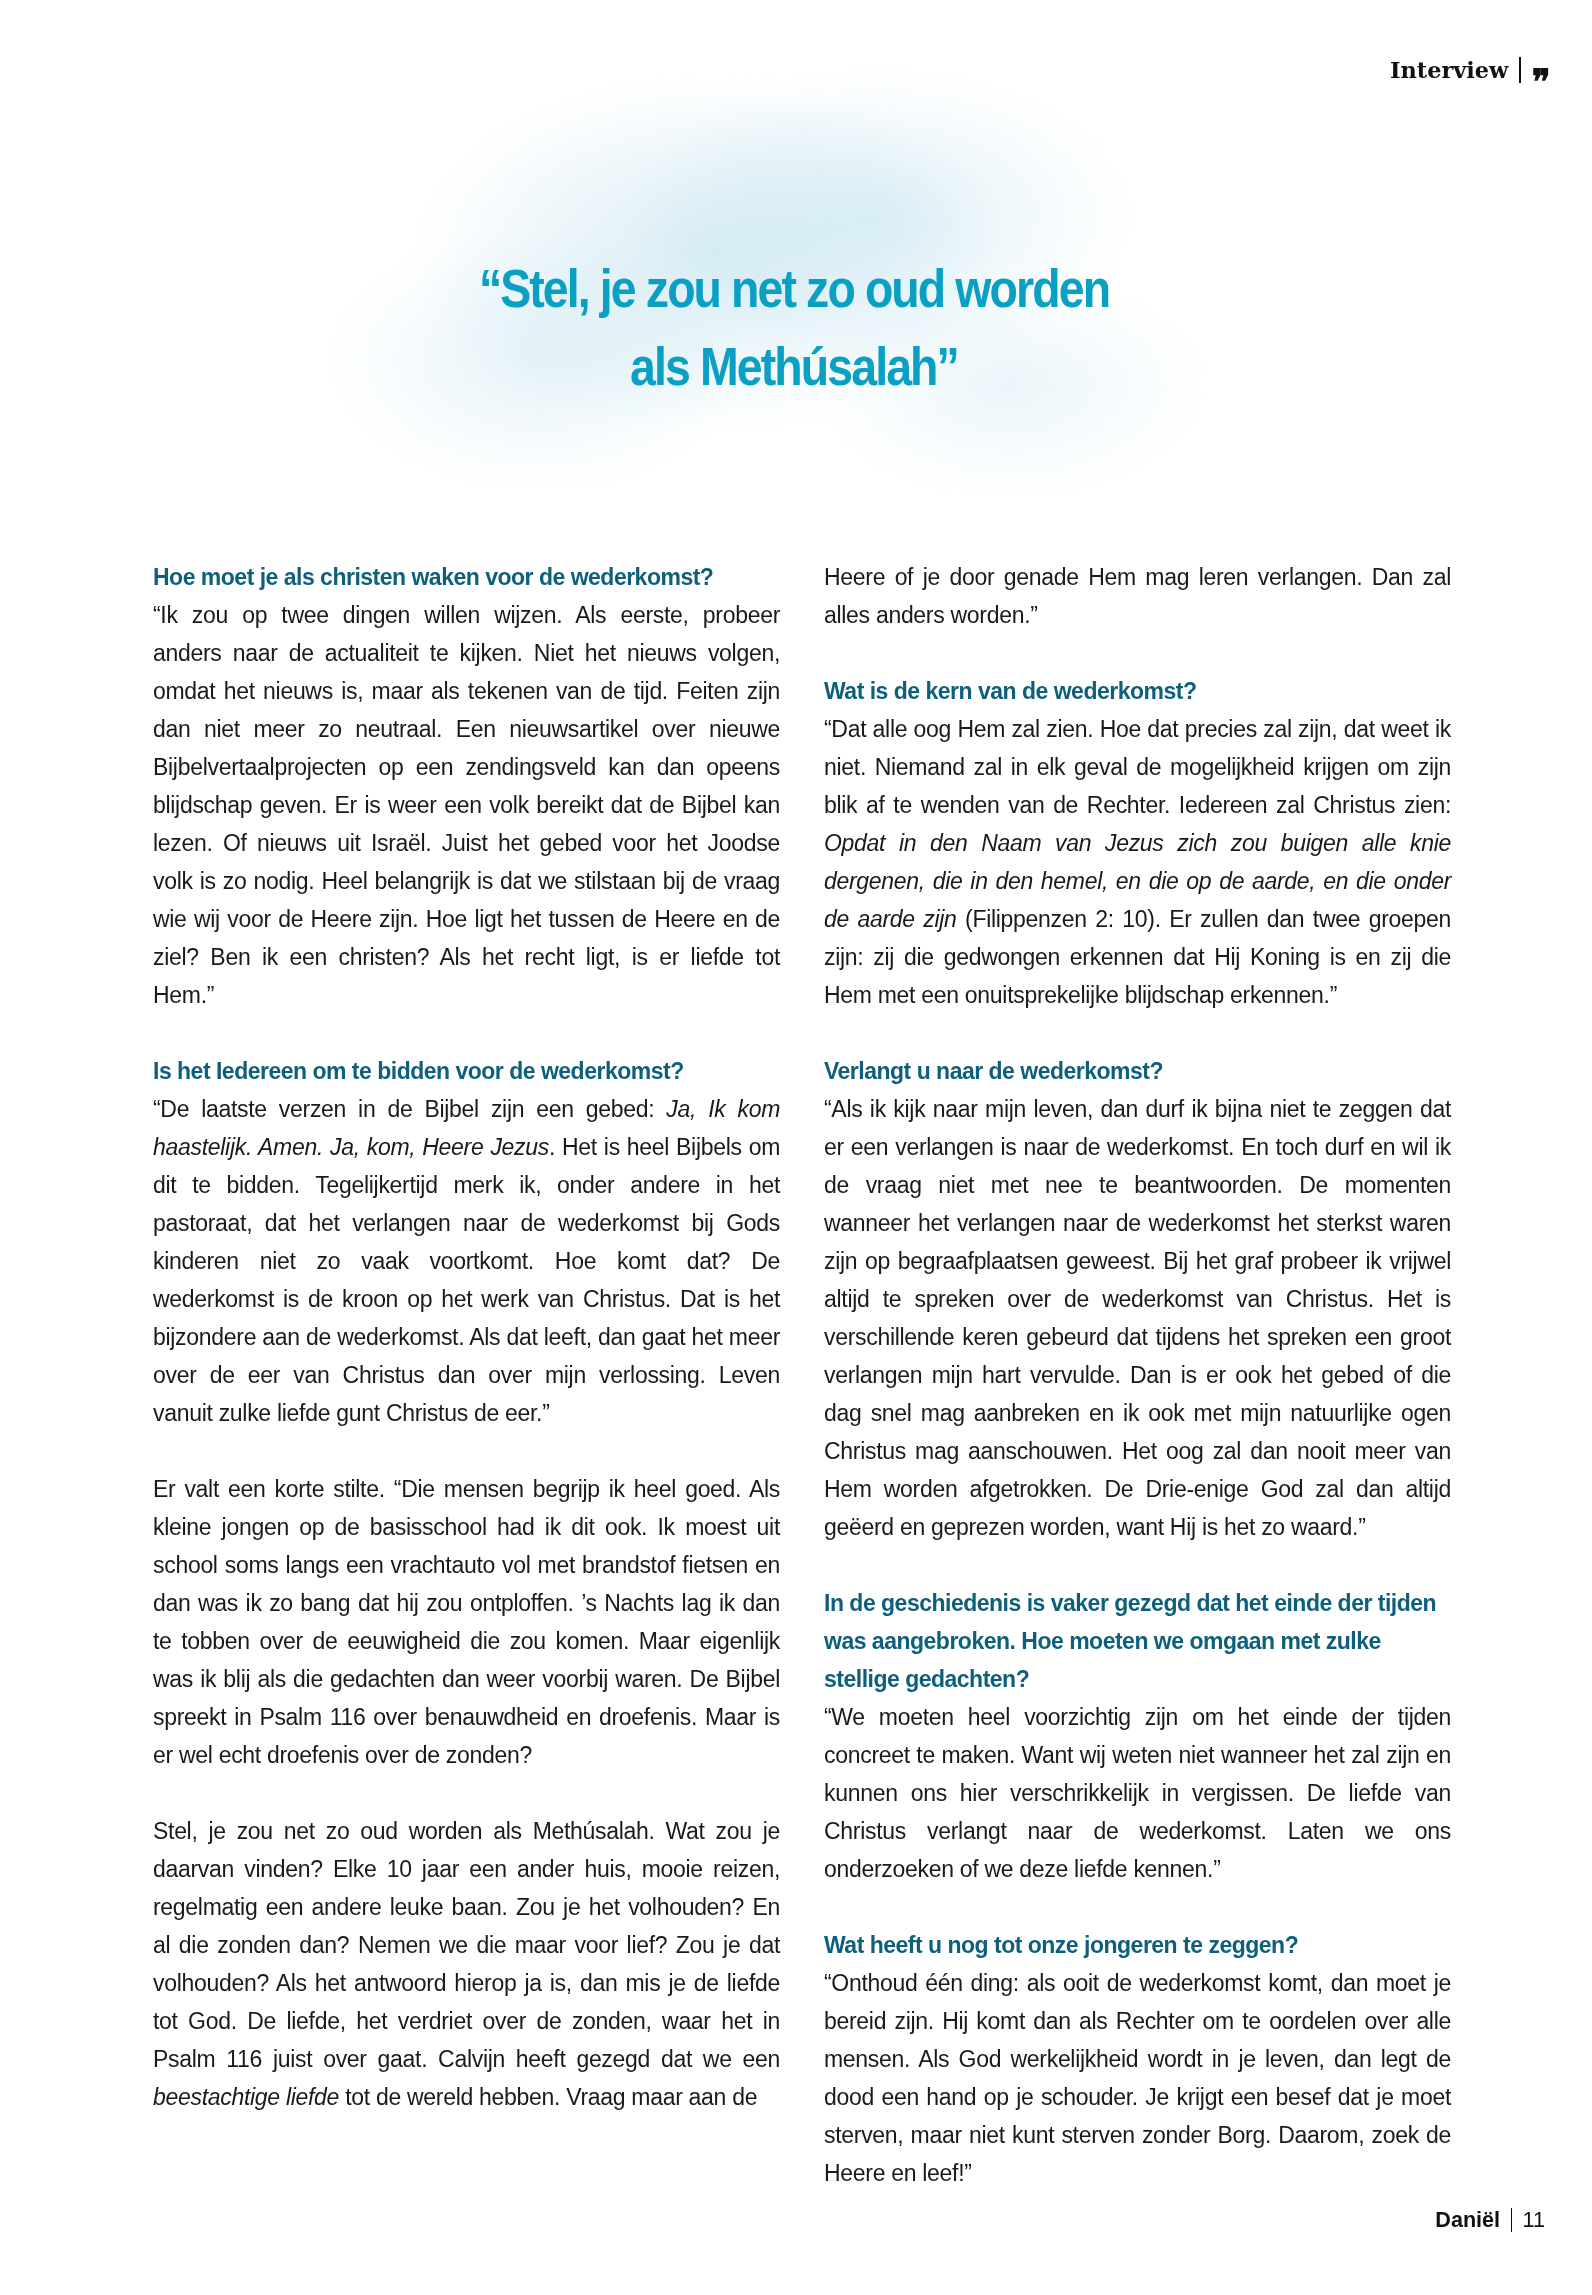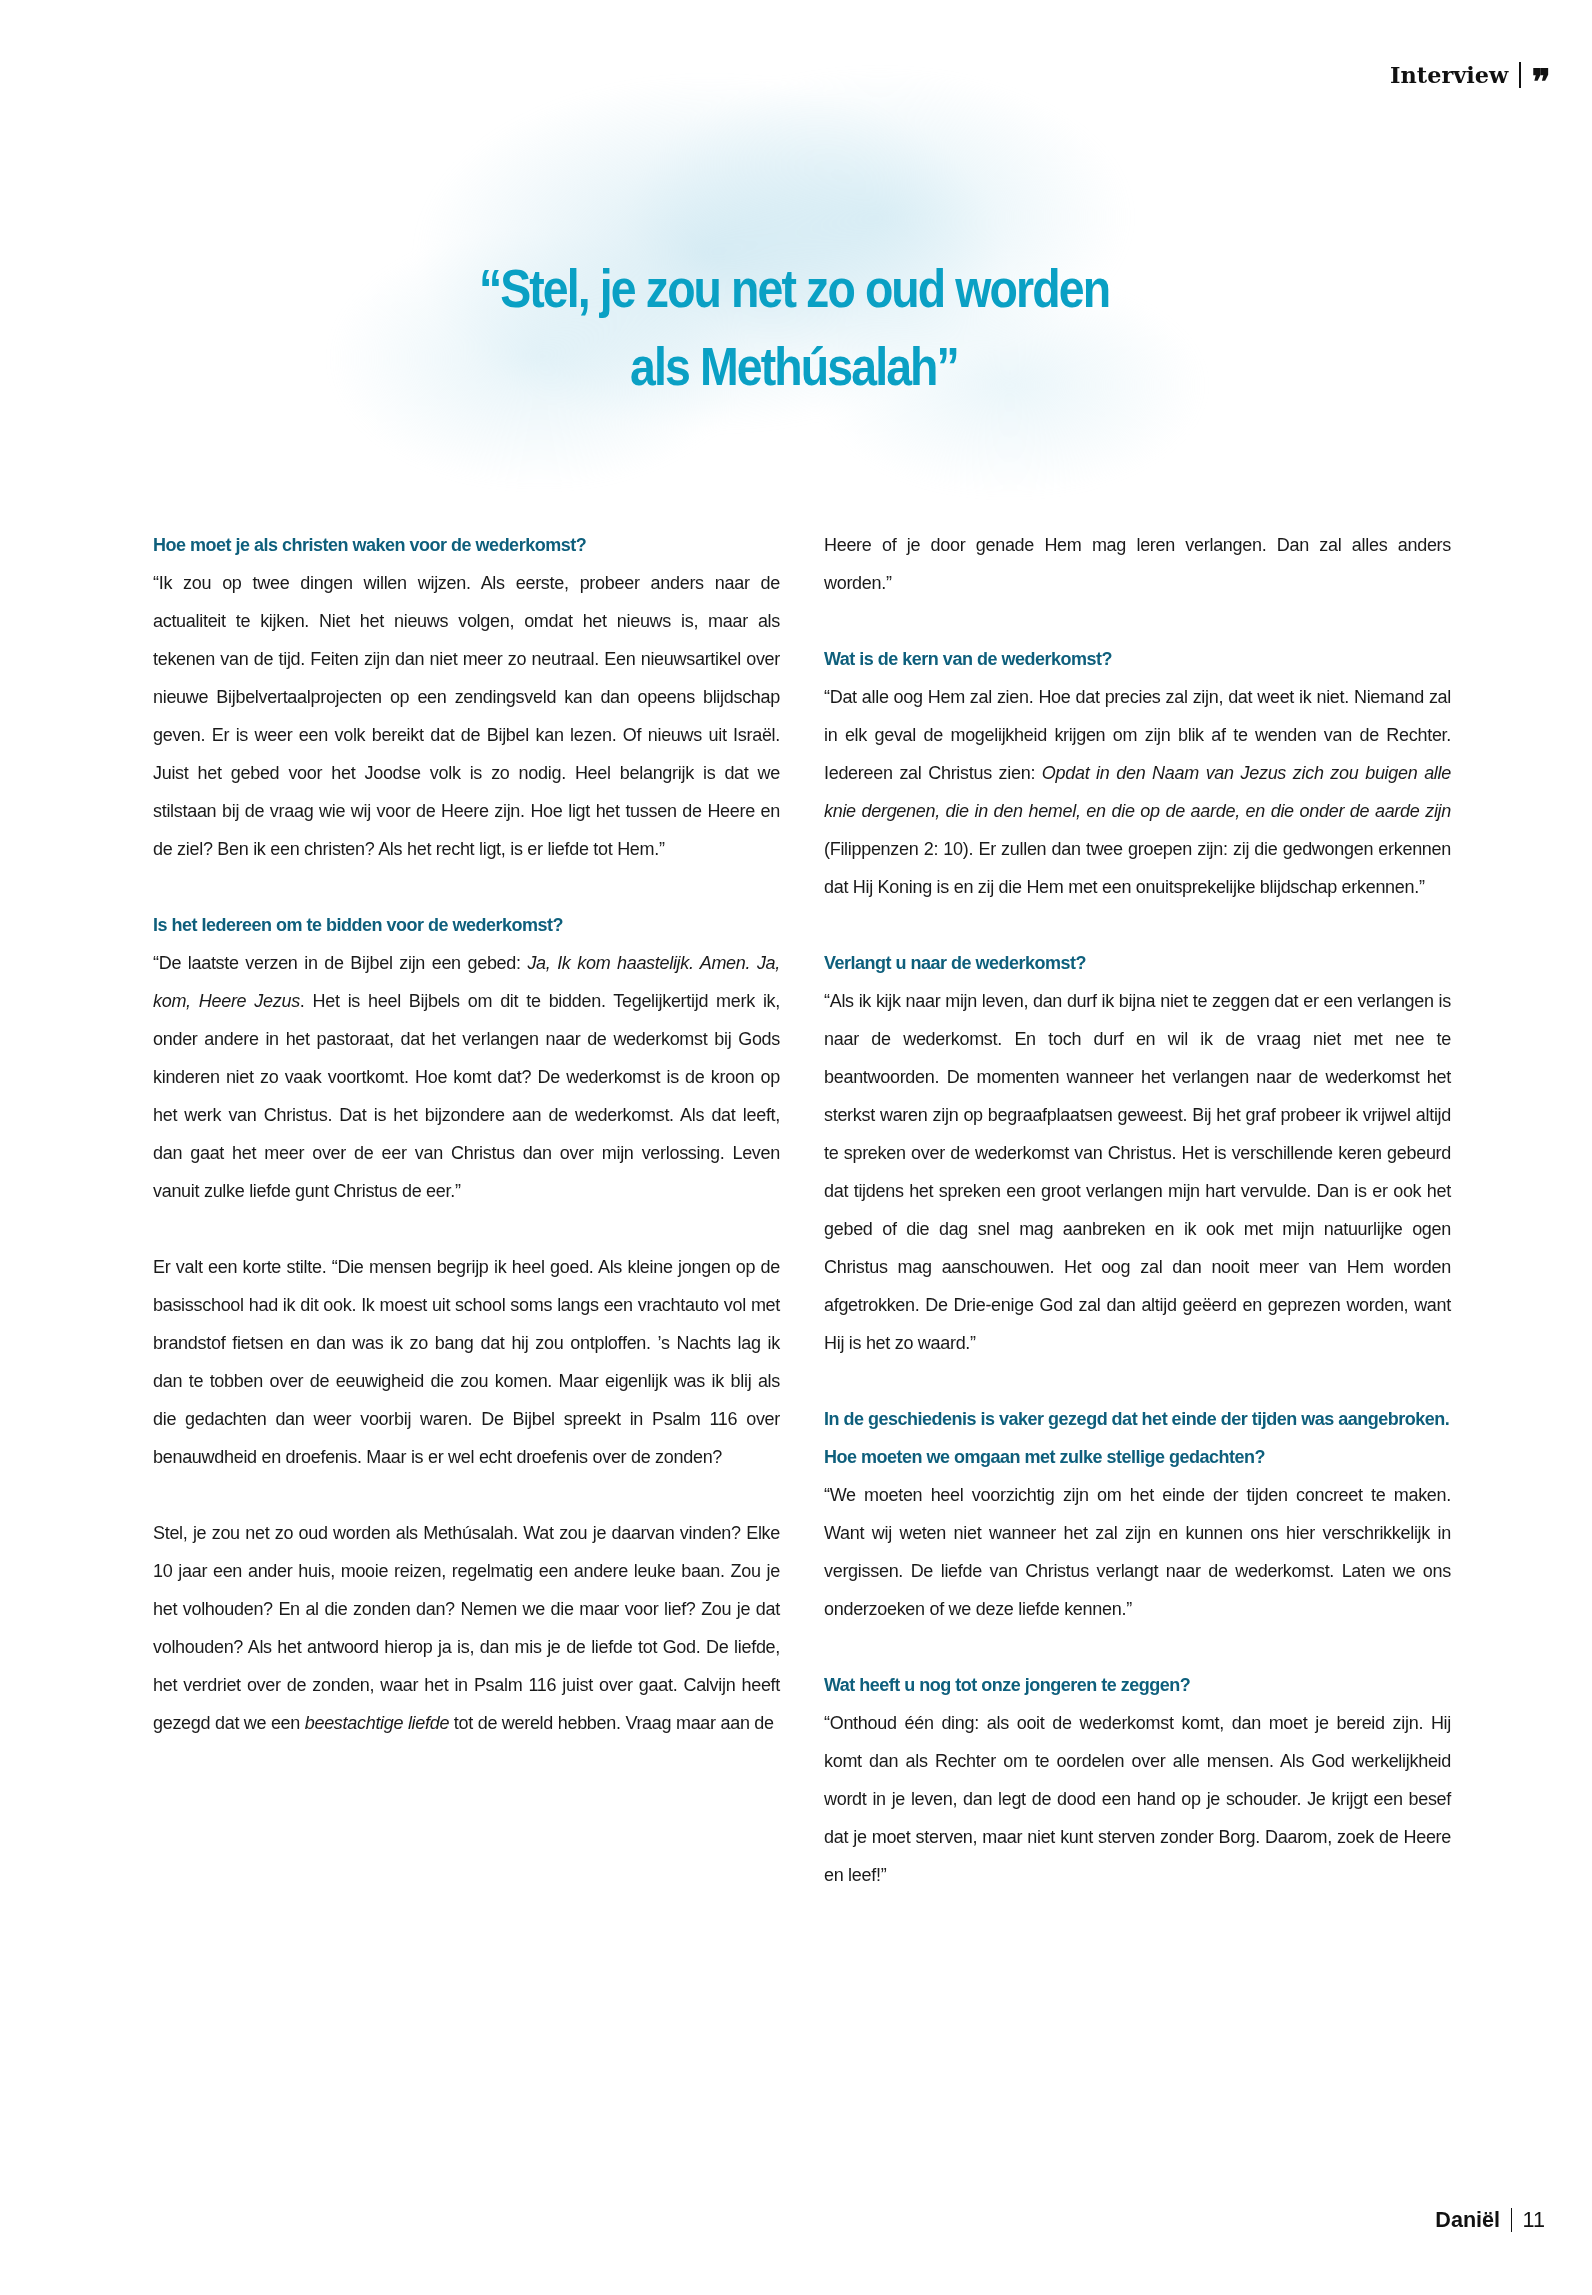--- a/index.html
+++ b/index.html
@@ -15,34 +15,34 @@
       radial-gradient(ellipse 36% 40% at 62% 38%, rgba(200,230,241,0.55), rgba(200,230,241,0) 70%),
       radial-gradient(ellipse 30% 35% at 28% 65%, rgba(205,232,242,0.5), rgba(205,232,242,0) 70%),
       radial-gradient(ellipse 28% 30% at 75% 70%, rgba(210,235,244,0.45), rgba(210,235,244,0) 70%);
     filter: blur(5.2px);
     pointer-events: none;
   }
   .section-tag {
     position: absolute; top: 57px; right: 45px;
     font-family: "DejaVu Serif", "Liberation Serif", serif;
     font-weight: bold; font-size: 22.4px; color: #111;
-    display: flex; align-items: center; gap: 10.4px;
+    display: flex; align-items: flex-start; gap: 10.4px;
   }
   .section-tag .bar { width: 2.6px; height: 26px; background: #111; display: inline-block; }
   .section-tag .quote-icon { font-size: 35px; line-height: 1; font-family: "DejaVu Serif", serif; position: relative; top: 7px; letter-spacing: -3.5px; }
   .headline {
     position: absolute; left: 259px; width: 1070px; top: 249px; margin: 0;
     text-align: center; color: #0aa0c4;
     font-family: "Liberation Sans", "DejaVu Sans", sans-serif;
     font-weight: bold; font-size: 54px; line-height: 78px; letter-spacing: -2.2px;
     transform: scaleX(0.86); transform-origin: 50% 0;
   }
   .col {
-    position: absolute; top: 526px; width: 627px;
-    font-size: 18px; line-height: 38px; text-align: justify;
+    position: absolute; top: 558px; width: 627px;
+    font-size: 23px; line-height: 38px; text-align: justify;
     font-family: "Liberation Sans", "DejaVu Sans", sans-serif;
     letter-spacing: -0.3px;
   }
   .col.left { left: 153px; }
   .col.right { left: 824px; }
   .q {
     color: #0e5f7c; font-weight: bold; margin: 0; text-align: left;
     letter-spacing: -0.5px;
   }
   .p { margin: 0; }

